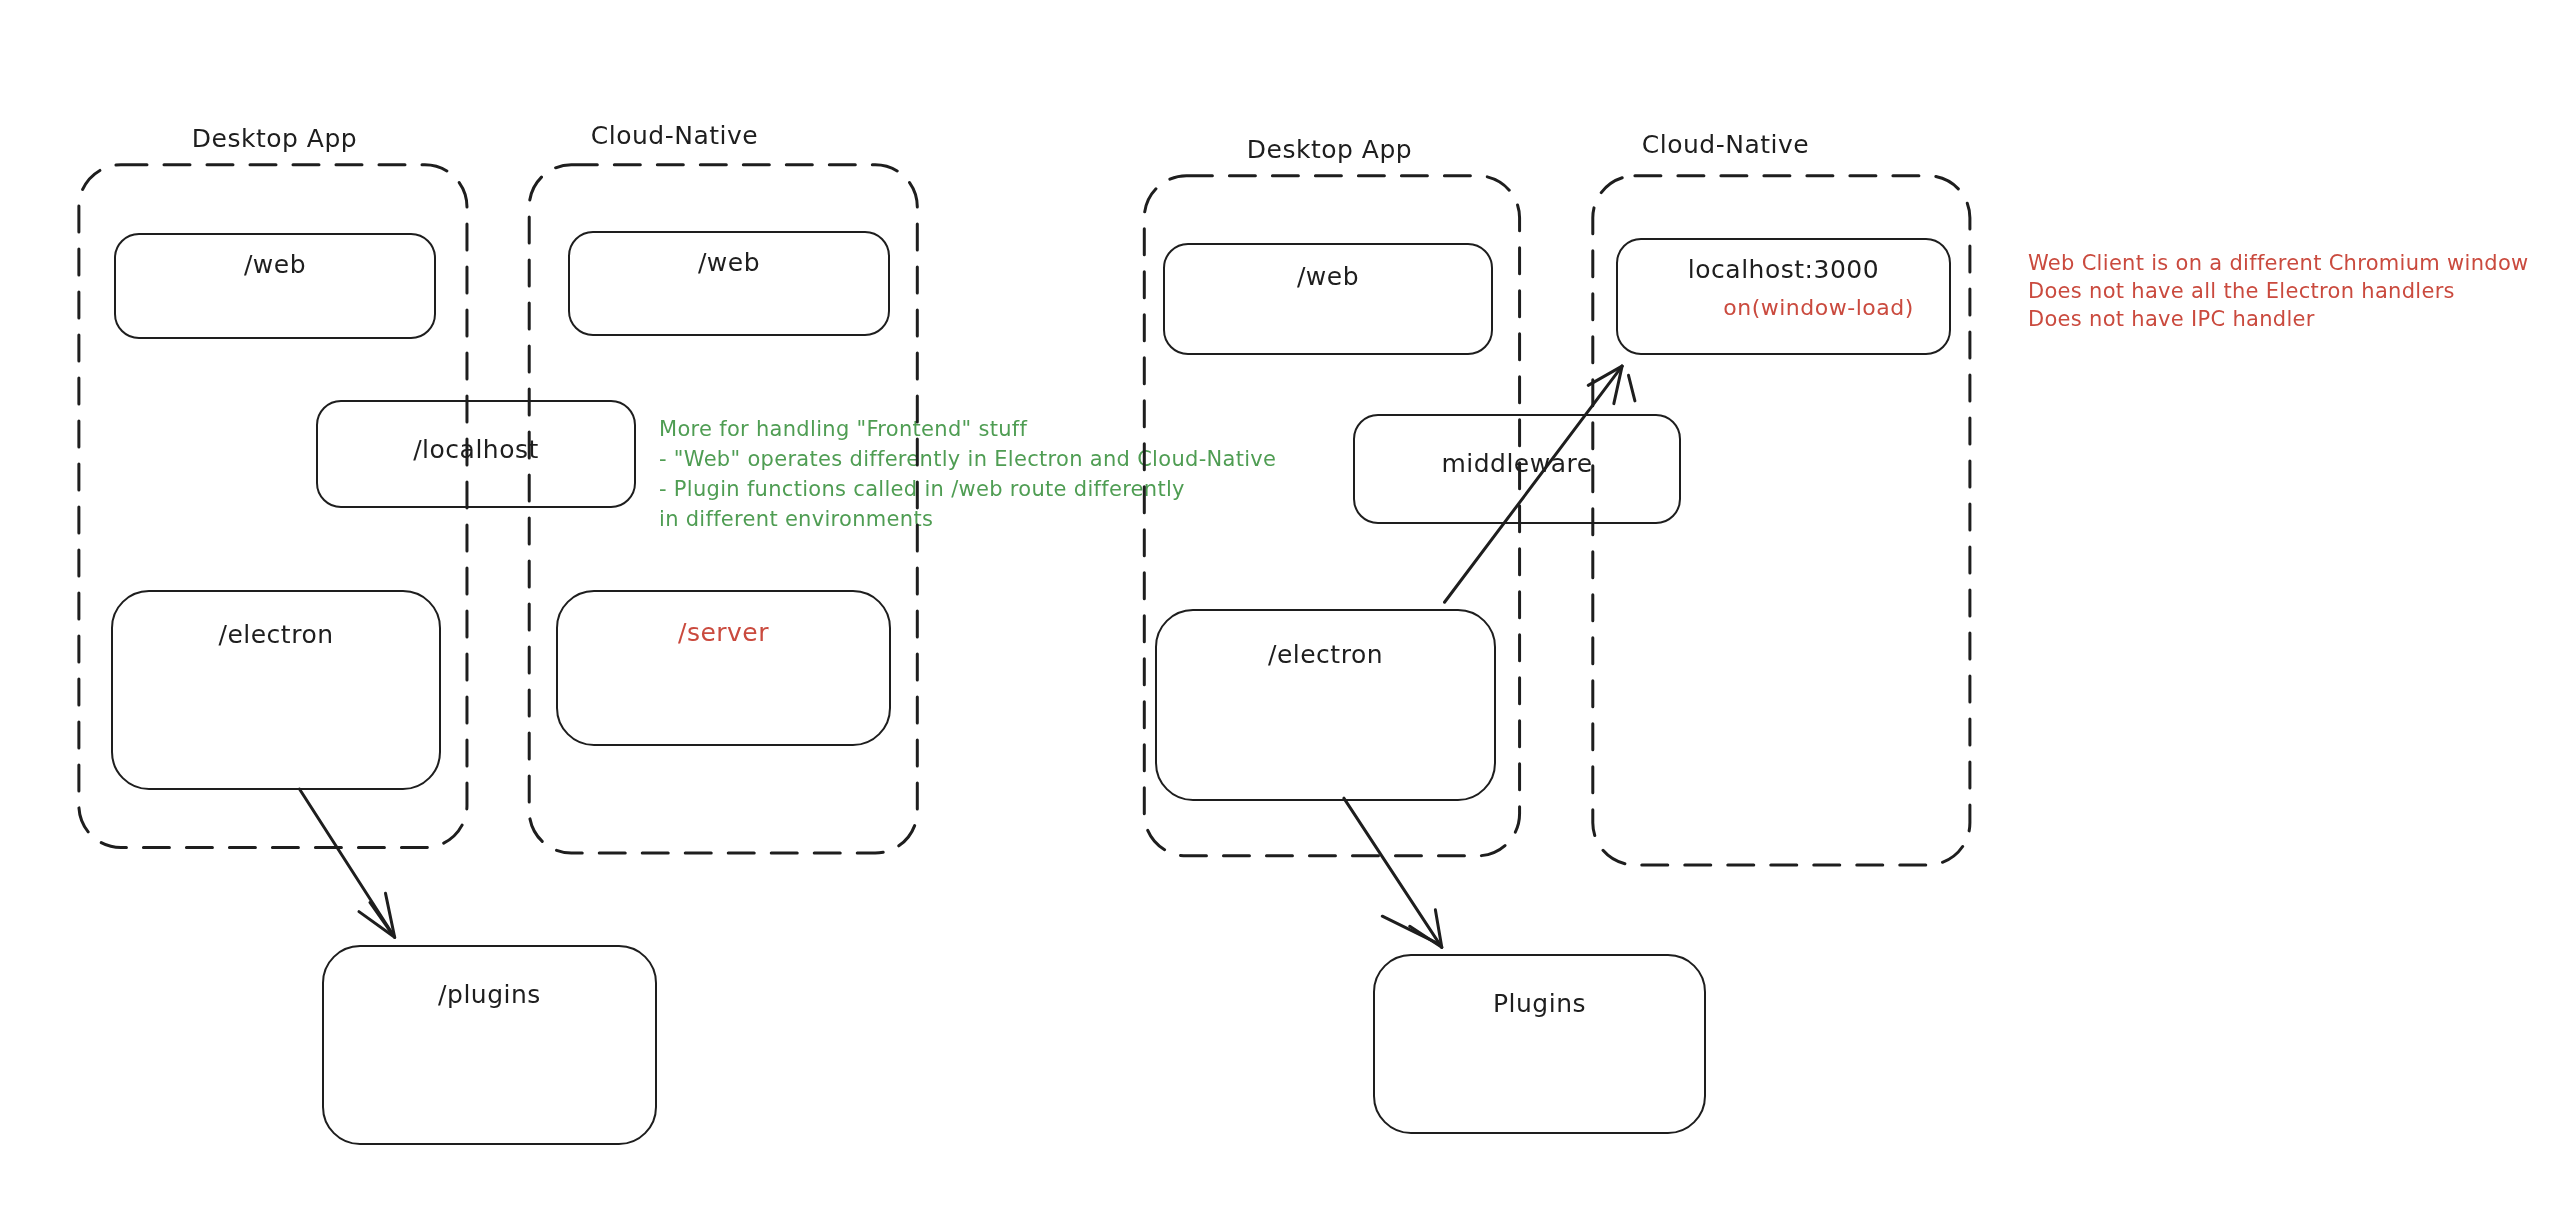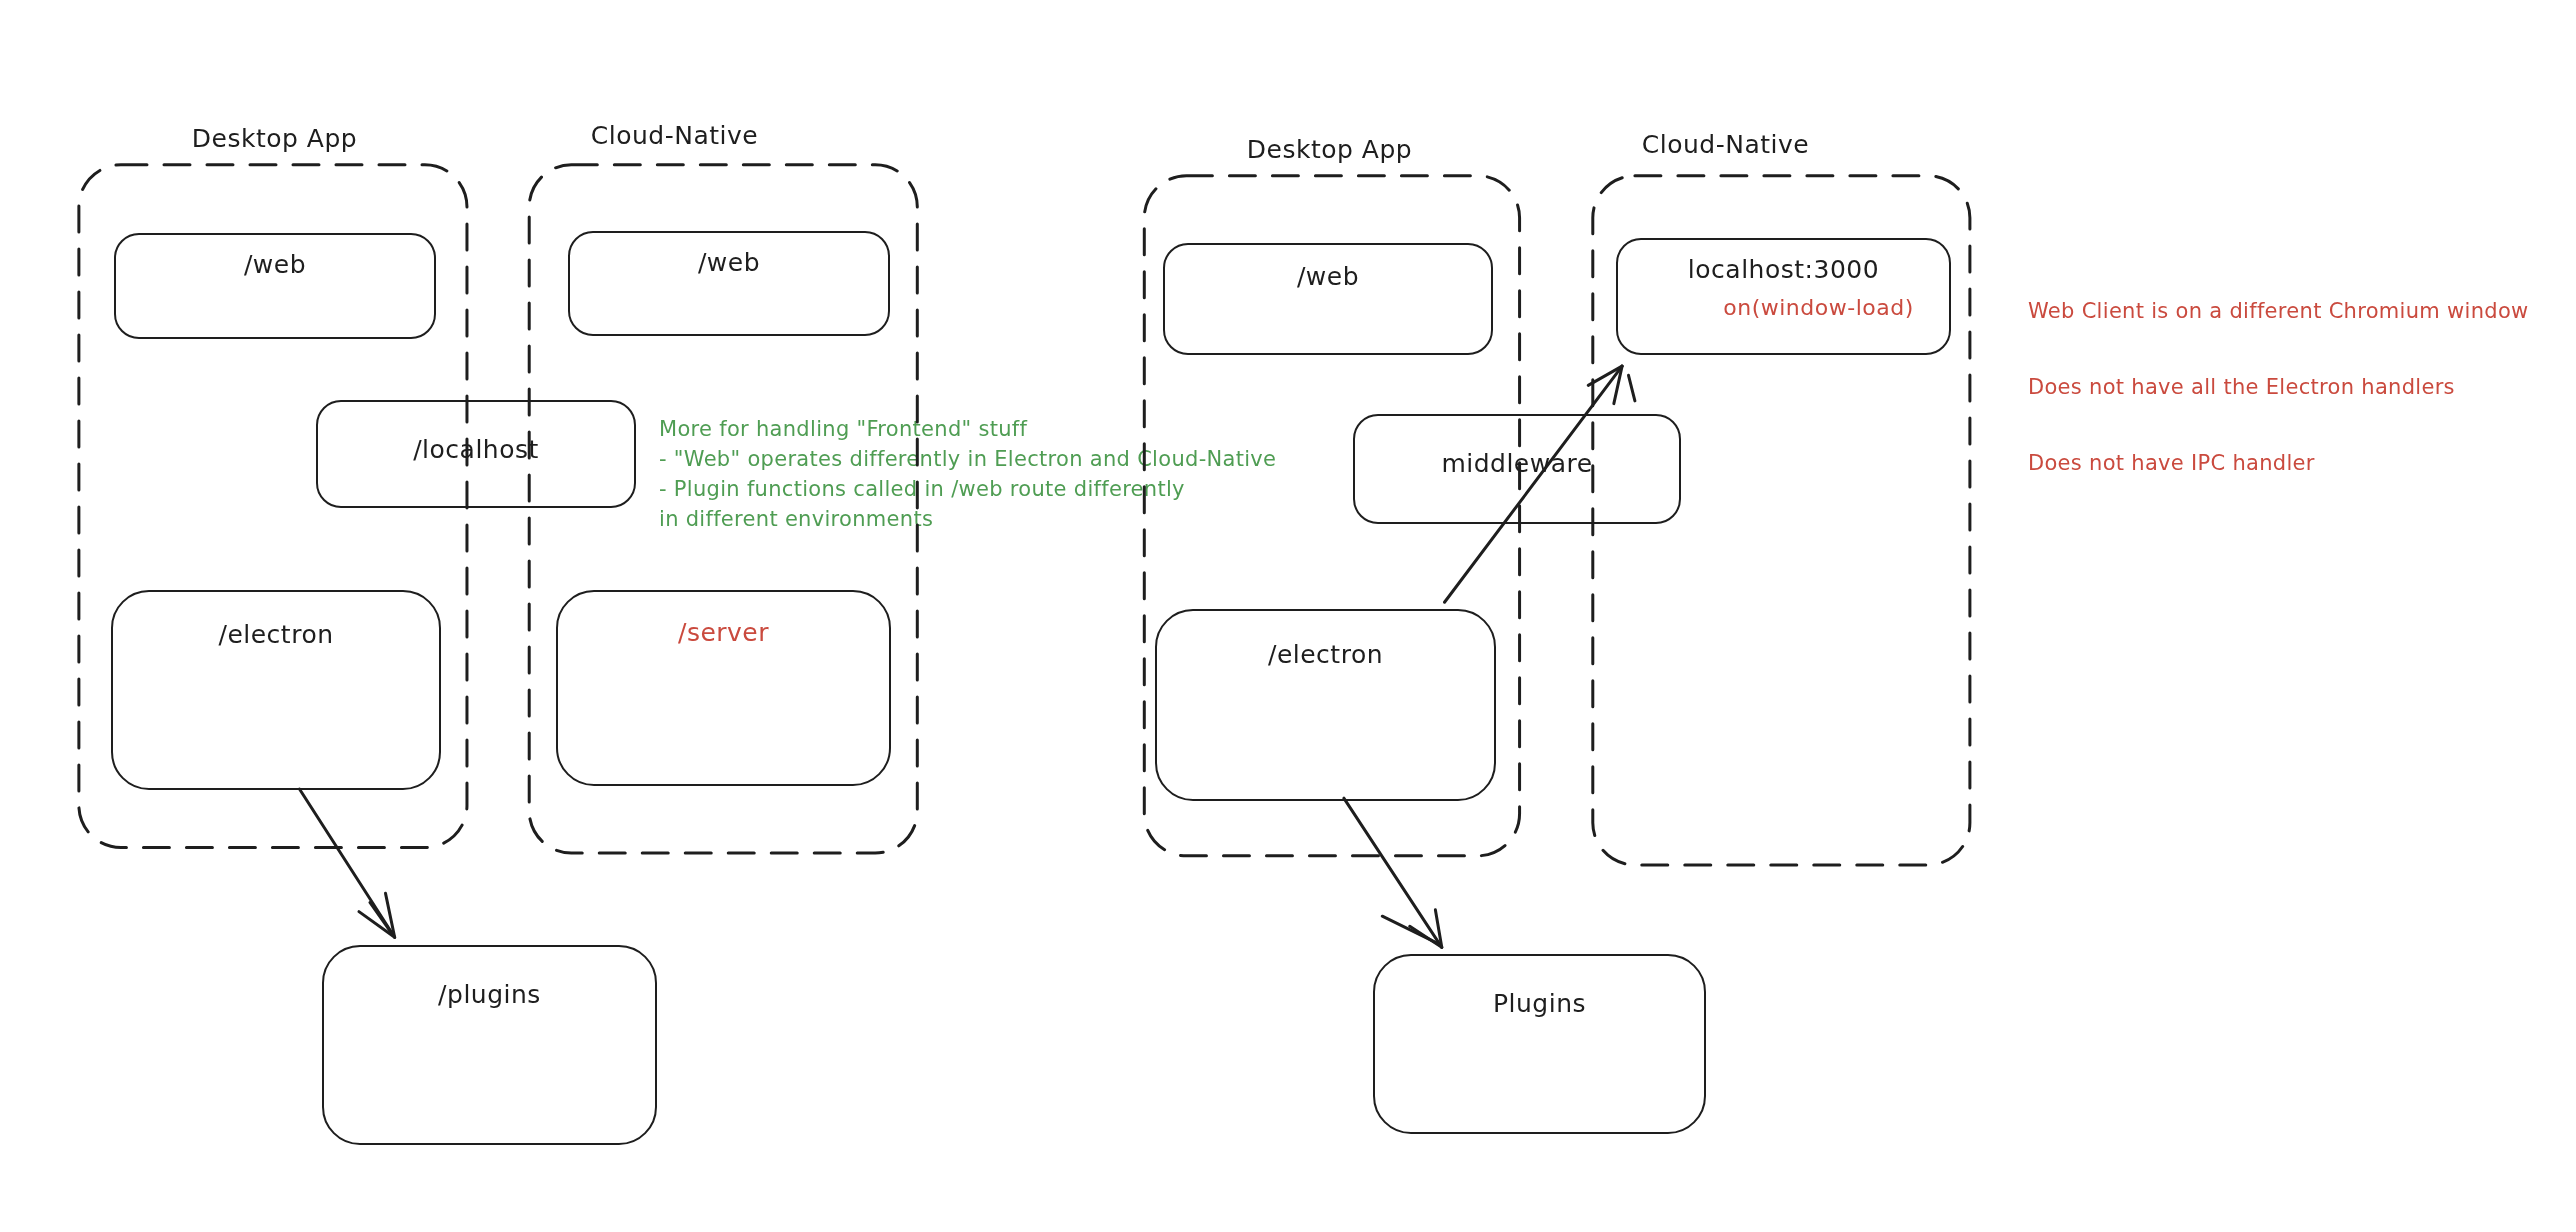--- a/index.html
+++ b/index.html
@@ -41,21 +41,21 @@
   .r34{border-radius:25px;}
   .r42{border-radius:38px;}
   .red-text{color:var(--red);}
   .note{
     position:absolute;
     font-size:21px;
     white-space:nowrap;
     letter-spacing:0.3px;
   }
   .note div{height:30px;line-height:30px;}
-  .note-red div{height:28px;line-height:28px;margin-top:48px;}
+  .note-red div{height:28px;line-height:28px;}
   .note-green{color:var(--green);}
   .note-red{color:var(--red);}
   .local-line2{
     margin-top:11px;
     padding-left:70px;
     font-size:22px;
     color:var(--red);
   }
 </style>
 </head>
@@ -76,21 +76,21 @@
   </div>
 
   <div class="node r34" style="left:316px;top:400px;width:320px;height:108px;padding-top:33px;">
     <span>/localhost</span>
   </div>
 
   <div class="node r42" style="left:111px;top:590px;width:330px;height:200px;padding-top:27.5px;">
     <span>/electron</span>
   </div>
 
-  <div class="node r42" style="left:556px;top:590px;width:335px;height:196px;padding-top:26px;">
+  <div class="node r42" style="left:556px;top:590px;width:335px;height:156px;padding-top:26px;">
     <span class="red-text">/server</span>
   </div>
 
   <div class="node r42" style="left:322px;top:945px;width:335px;height:200px;padding-top:33px;">
     <span>/plugins</span>
   </div>
 
   <div class="note note-green" style="left:659px;top:414px;">
     <div>More for handling "Frontend" stuff</div>
     <div>- "Web" operates differently in Electron and Cloud-Native</div>

